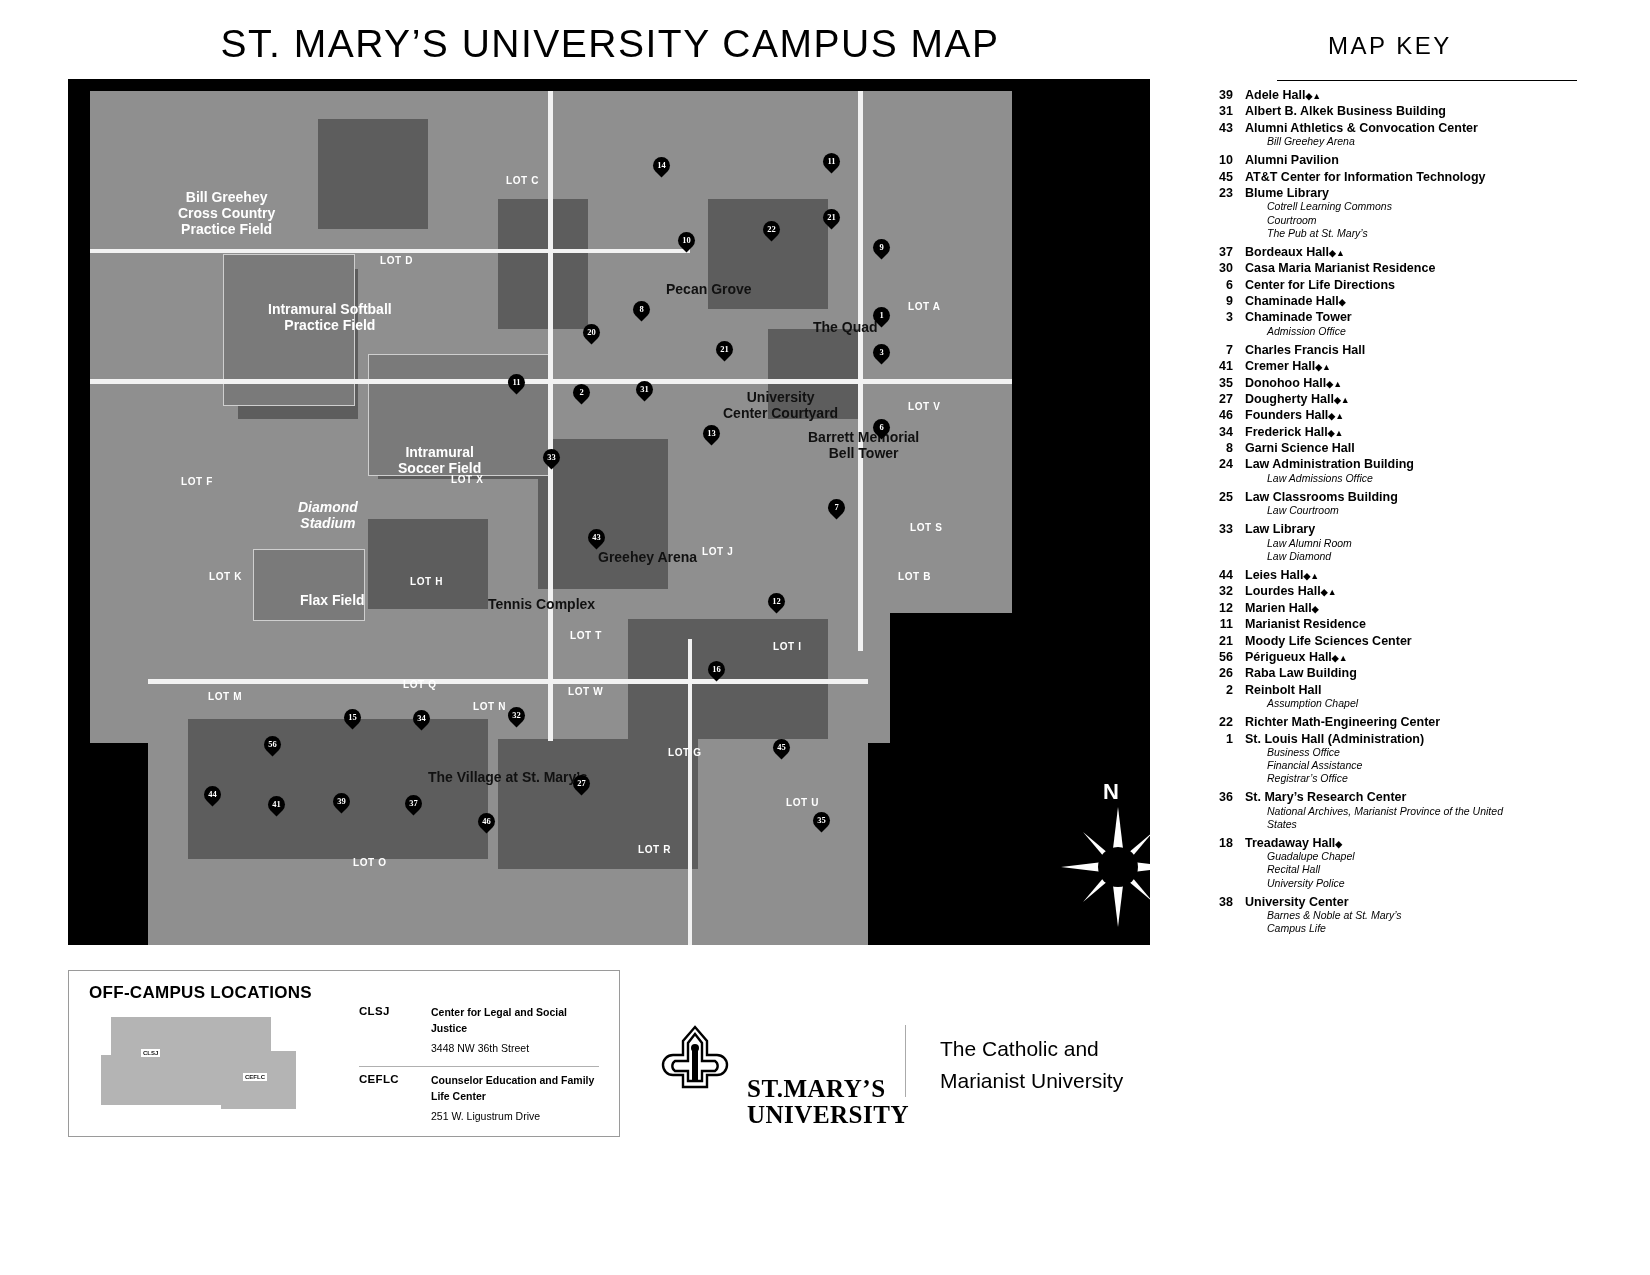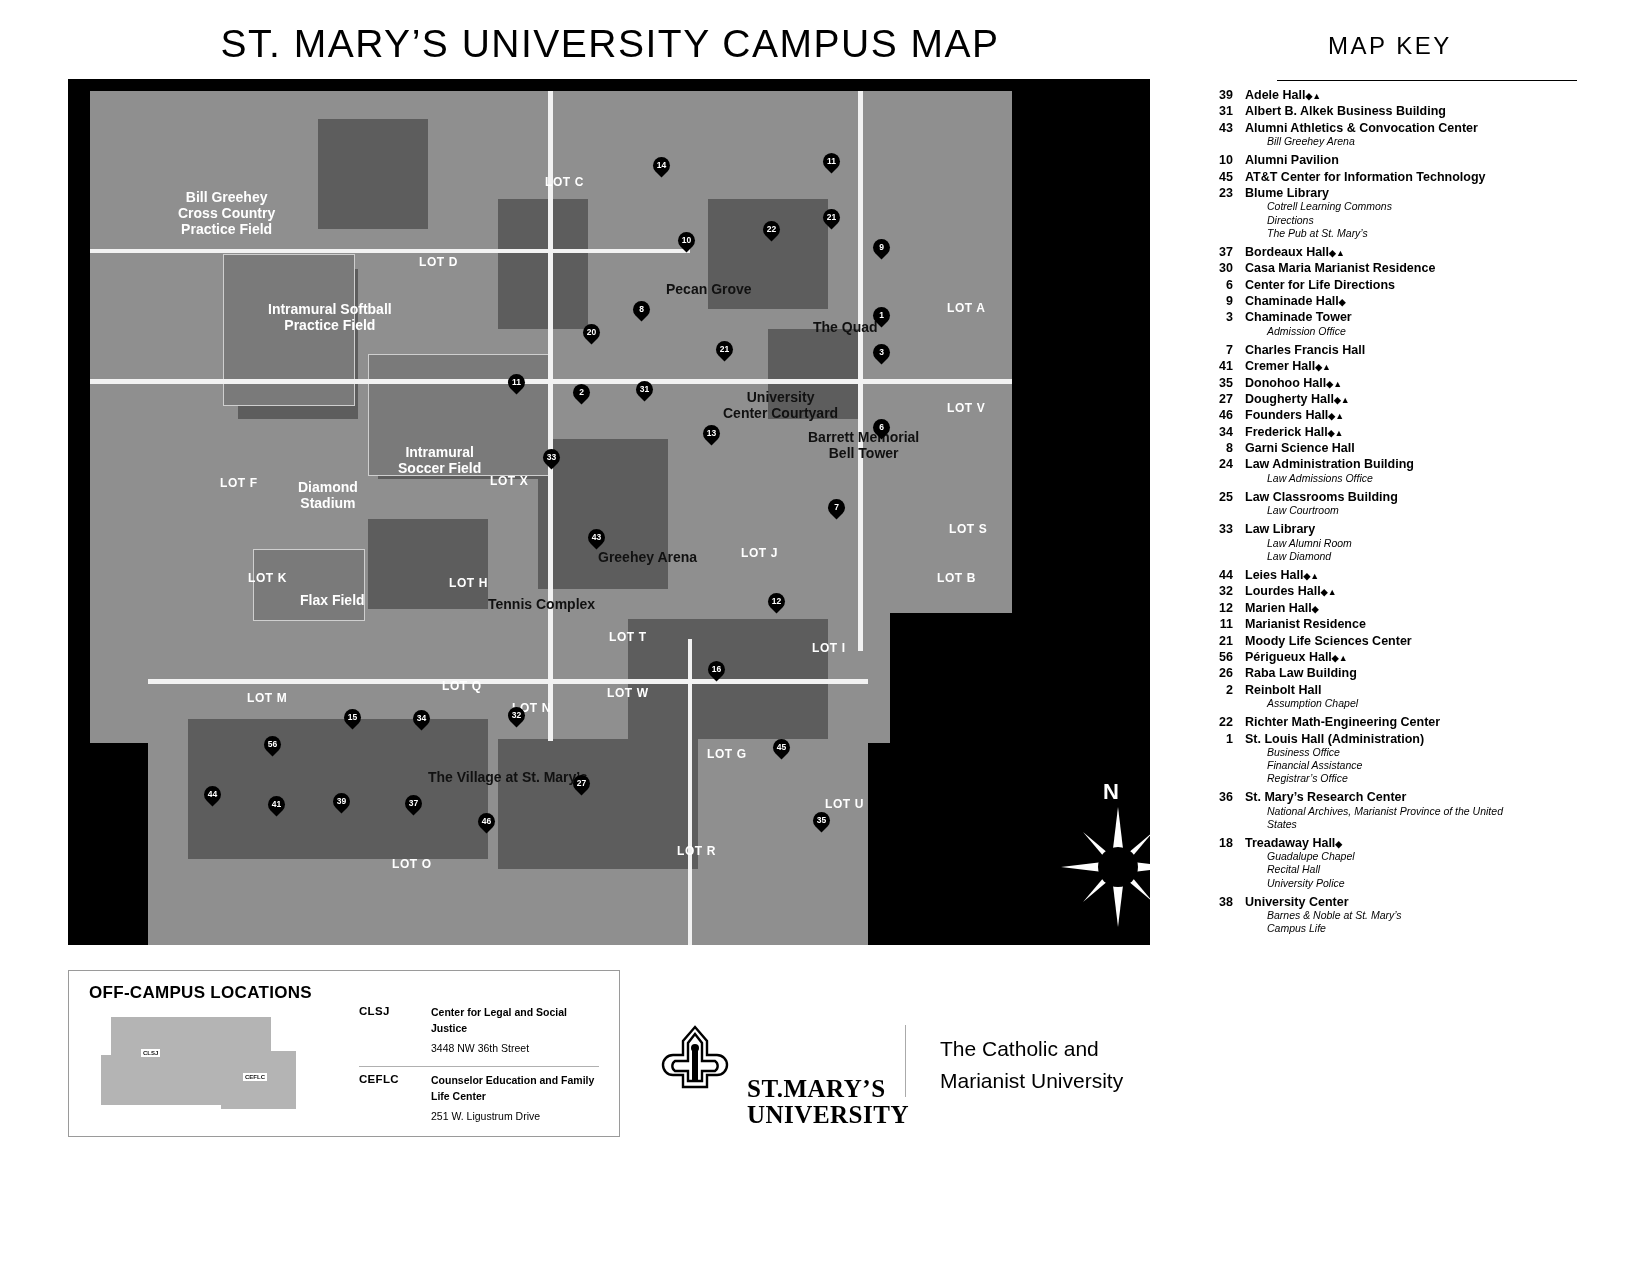--- a/index.html
+++ b/index.html
@@ -35,30 +35,30 @@
   .map-plate{
     position:absolute;background:#8f8f8f;
   }
   #plate-main{left:22px;top:12px;width:922px;height:522px;}
   #plate-mid{left:22px;top:534px;width:800px;height:130px;}
   #plate-low{left:80px;top:620px;width:720px;height:260px;}
   .plate-dark{position:absolute;background:#5d5d5d;}
   .road{position:absolute;background:#f2f2f2;}
   .field{position:absolute;background:#7a7a7a;border:1px solid #cfcfcf;}
   .lot-label{
-    position:absolute;color:#fff;font-size:12px;font-weight:700;
-    letter-spacing:.6px;white-space:nowrap;margin-left:39px;
+    position:absolute;color:#fff;font-size:10px;font-weight:700;
+    letter-spacing:.6px;white-space:nowrap;
   }
   .place-label{
     position:absolute;color:#111;font-size:14px;font-weight:600;
     white-space:nowrap;line-height:1.15;text-align:center;
   }
   .place-label.light{color:#fff;}
   .marker{
-    position:absolute;width:17px;height:21px;
+    position:absolute;width:17px;height:21px;font-family:Liberation Serif, serif;
   }
   .marker .pin{
     position:absolute;left:0;top:0;width:17px;height:17px;border-radius:50% 50% 50% 0;
     transform:rotate(-45deg);background:#000;
   }
   .marker .num{
     position:absolute;left:0;top:1px;width:17px;height:15px;line-height:15px;
     text-align:center;color:#fff;font-size:8.5px;font-weight:700;
   }
   
@@ -186,21 +186,21 @@
 Center Courtyard</div>
       <div class="place-label" style="left: 740px; top: 350px; white-space: pre;">Barrett Memorial
 Bell Tower</div>
       <div class="place-label" style="left: 420px; top: 517px; white-space: pre;">Tennis Complex</div>
       <div class="place-label" style="left: 530px; top: 470px; white-space: pre;">Greehey Arena</div>
       <div class="place-label" style="left: 360px; top: 690px; white-space: pre;">The Village at St. Mary’s</div>
       <div class="place-label light" style="left: 200px; top: 222px; white-space: pre;">Intramural Softball
 Practice Field</div>
       <div class="place-label light" style="left: 330px; top: 365px; white-space: pre;">Intramural
 Soccer Field</div>
-      <div class="place-label light" style="left: 230px; top: 400px; white-space: pre;">Diamond
+      <div class="place-label light" style="left: 230px; top: 420px; white-space: pre; font-style: italic;">Diamond
 Stadium</div>
       <div class="place-label light" style="left: 232px; top: 513px; white-space: pre;">Flax Field</div>
       <div class="place-label light" style="left: 110px; top: 110px; white-space: pre;">Bill Greehey
 Cross Country
 Practice Field</div>
     </div>
 
   <div id="marker-layer">
       <div class="marker" style="left: 585px; top: 78px;">
         <div class="pin"></div>
@@ -384,21 +384,21 @@
       <div class="key-num">45</div>
       <div>
         <div class="key-name">AT&amp;T Center for Information Technology</div>
       </div>
     </div>
     <div class="key-row" style="margin-bottom: 5px;">
       <div class="key-num">23</div>
       <div>
         <div class="key-name">Blume Library</div>
         <div class="key-sub">Cotrell Learning Commons</div>
-        <div class="key-sub">Directions</div>
+        <div class="key-sub">Courtroom</div>
         <div class="key-sub">The Pub at St. Mary’s</div>
       </div>
     </div>
     <div class="key-row">
       <div class="key-num">37</div>
       <div>
         <div class="key-name">Bordeaux Hall<span style="font-size: 9px;">◆▲</span></div>
       </div>
     </div>
     <div class="key-row">

